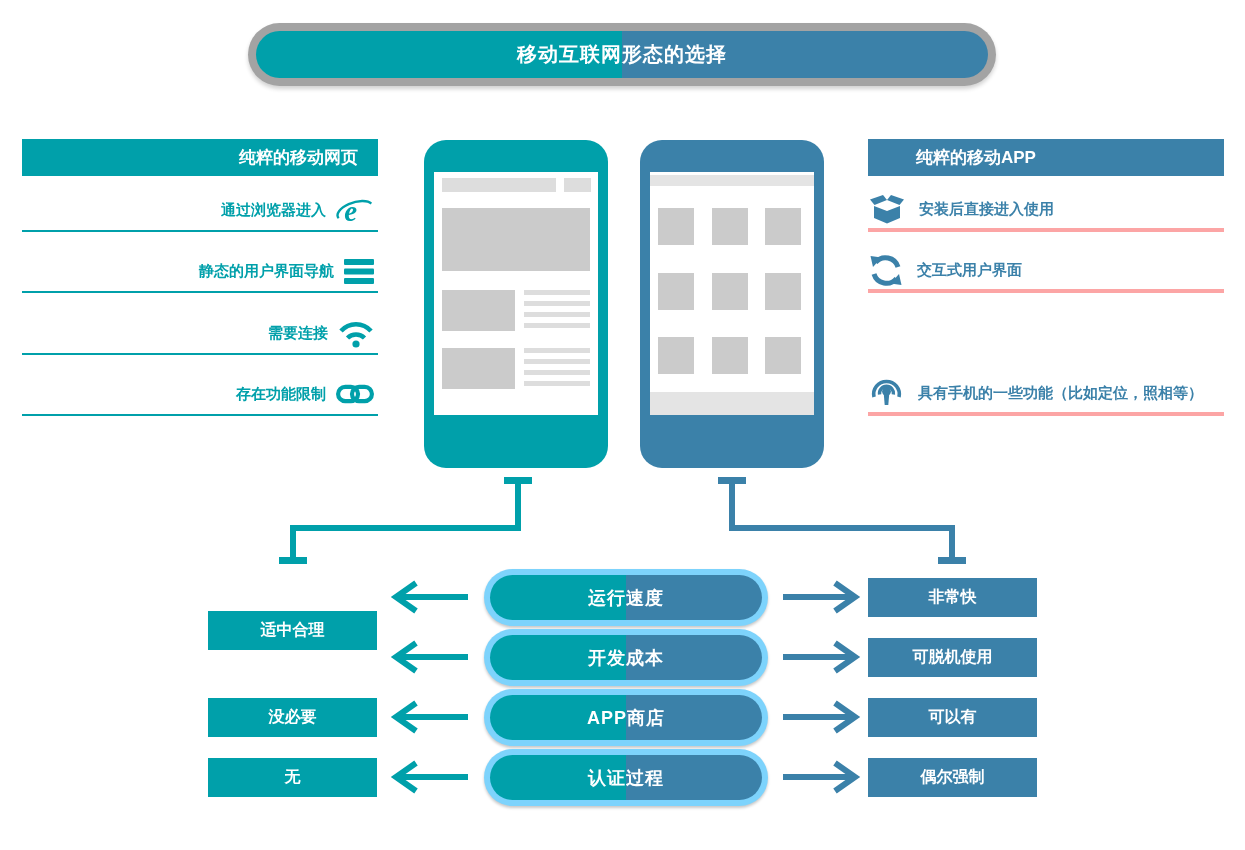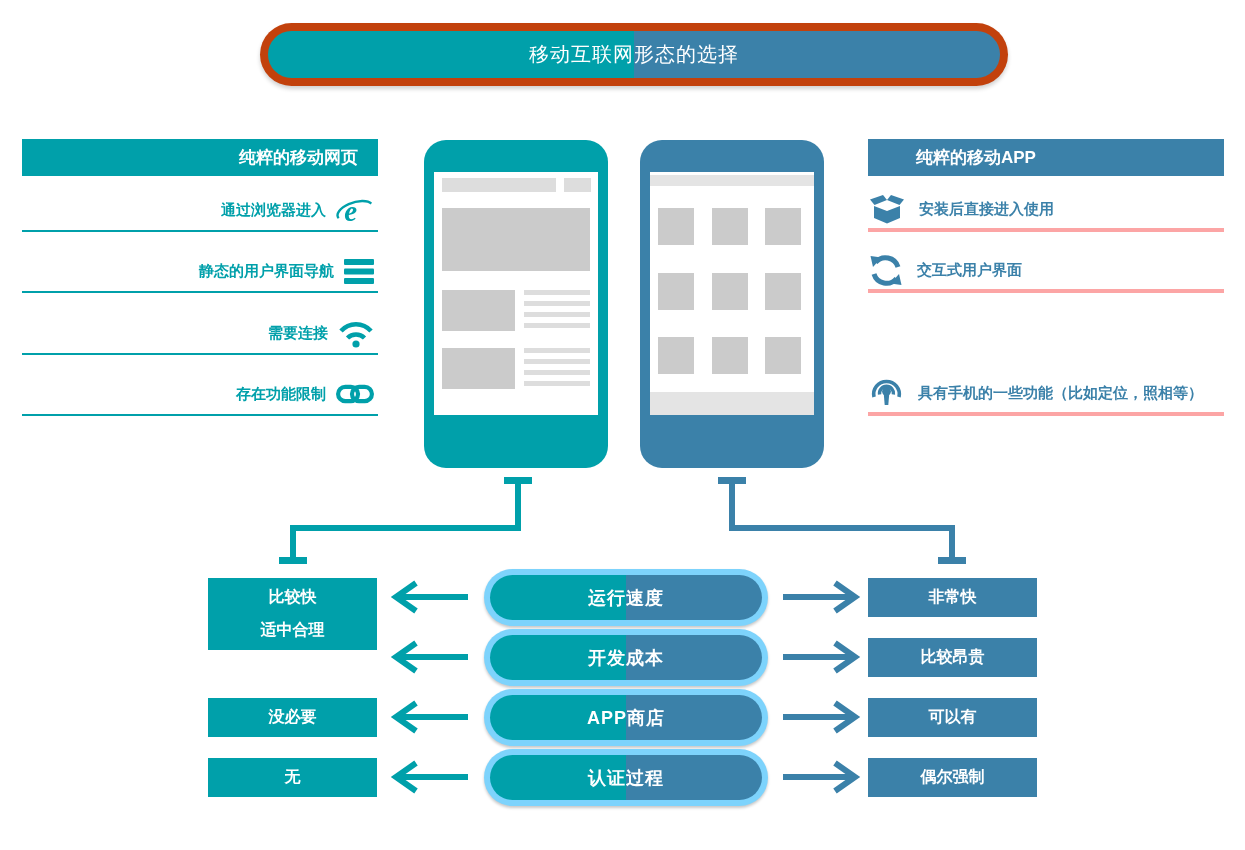--- a/index.html
+++ b/index.html
@@ -1,21 +1,21 @@
 <!DOCTYPE html>
 <html><head>
 <meta charset="utf-8">
 <style>
   html,body{margin:0;padding:0;background:#ffffff;}
   body{font-family:"Liberation Sans","DejaVu Sans",sans-serif;}
   .stage{position:relative;width:1245px;height:850px;background:#fff;overflow:hidden;}
 
   
-  .title-outer{position:absolute;left:260px;top:23px;width:748px;height:63px;border-radius:32px;
-    background:#c2410c;box-shadow:0 3px 4px rgba(0,0,0,.18);}
+  .title-outer{position:absolute;left:248px;top:23px;width:748px;height:63px;border-radius:32px;
+    background:#a3a3a3;box-shadow:0 3px 4px rgba(0,0,0,.18);font-weight:bold;}
   .title-inner{position:absolute;left:8px;top:8px;right:8px;bottom:8px;border-radius:24px;
     background:linear-gradient(90deg,var(--teal) 50%,var(--blue) 50%);
     color:#fff;font-size:20px;letter-spacing:1px;display:flex;align-items:center;justify-content:center;}
 
   :root{--teal:#00a0aa;--blue:#3b81a9;--g1:#cbcbcb;--g2:#dddddd;--g3:#e4e4e4;}
 
   
   .side-header{position:absolute;top:139px;width:356px;height:37px;color:#fff;font-weight:bold;
     font-size:17px;display:flex;align-items:center;}
   .side-header.left{left:22px;background:var(--teal);justify-content:flex-end;padding-right:20px;box-sizing:border-box;}
@@ -172,21 +172,20 @@
 
   <svg class="overlay" width="1245" height="850" viewBox="0 0 1245 850">
     <path d="M518 481 V528 H293 V559" stroke="#00a0aa" stroke-width="6" fill="none"></path>
     <rect x="504" y="477" width="28" height="7" fill="#00a0aa"></rect>
     <rect x="279" y="557" width="28" height="7" fill="#00a0aa"></rect>
     <path d="M732 481 V528 H952 V559" stroke="#3b81a9" stroke-width="6" fill="none"></path>
     <rect x="718" y="477" width="28" height="7" fill="#3b81a9"></rect>
     <rect x="938" y="557" width="28" height="7" fill="#3b81a9"></rect>
   </svg>
 
-  <div class="cmp-box l" style="top:578px">比较快</div>
   <svg class="arrow" style="left:388px;top:580px" viewBox="0 0 84 34">
       <path d="M80 17 H10 M28 3 L8 17 L28 31" stroke="#00a0aa" stroke-width="6" fill="none"></path>
     </svg>
   <div class="pill-outer" style="top:569px">
       <div class="pill-inner">运行速度</div>
     </div>
   <svg class="arrow" style="left:779px;top:580px" viewBox="0 0 84 34">
       <path d="M4 17 H74 M56 3 L76 17 L56 31" stroke="#3b81a9" stroke-width="6" fill="none"></path>
     </svg>
   <div class="cmp-box r" style="top:578px">非常快</div>
@@ -194,21 +193,21 @@
   <div class="cmp-box l" style="top:611px">适中合理</div>
   <svg class="arrow" style="left:388px;top:640px" viewBox="0 0 84 34">
       <path d="M80 17 H10 M28 3 L8 17 L28 31" stroke="#00a0aa" stroke-width="6" fill="none"></path>
     </svg>
   <div class="pill-outer" style="top:629px">
       <div class="pill-inner">开发成本</div>
     </div>
   <svg class="arrow" style="left:779px;top:640px" viewBox="0 0 84 34">
       <path d="M4 17 H74 M56 3 L76 17 L56 31" stroke="#3b81a9" stroke-width="6" fill="none"></path>
     </svg>
-  <div class="cmp-box r" style="top:638px">比较昂贵</div>
+  <div class="cmp-box r" style="top:638px">可脱机使用</div>
 
   <div class="cmp-box l" style="top:698px">没必要</div>
   <svg class="arrow" style="left:388px;top:700px" viewBox="0 0 84 34">
       <path d="M80 17 H10 M28 3 L8 17 L28 31" stroke="#00a0aa" stroke-width="6" fill="none"></path>
     </svg>
   <div class="pill-outer" style="top:689px">
       <div class="pill-inner">APP商店</div>
     </div>
   <svg class="arrow" style="left:779px;top:700px" viewBox="0 0 84 34">
       <path d="M4 17 H74 M56 3 L76 17 L56 31" stroke="#3b81a9" stroke-width="6" fill="none"></path>

